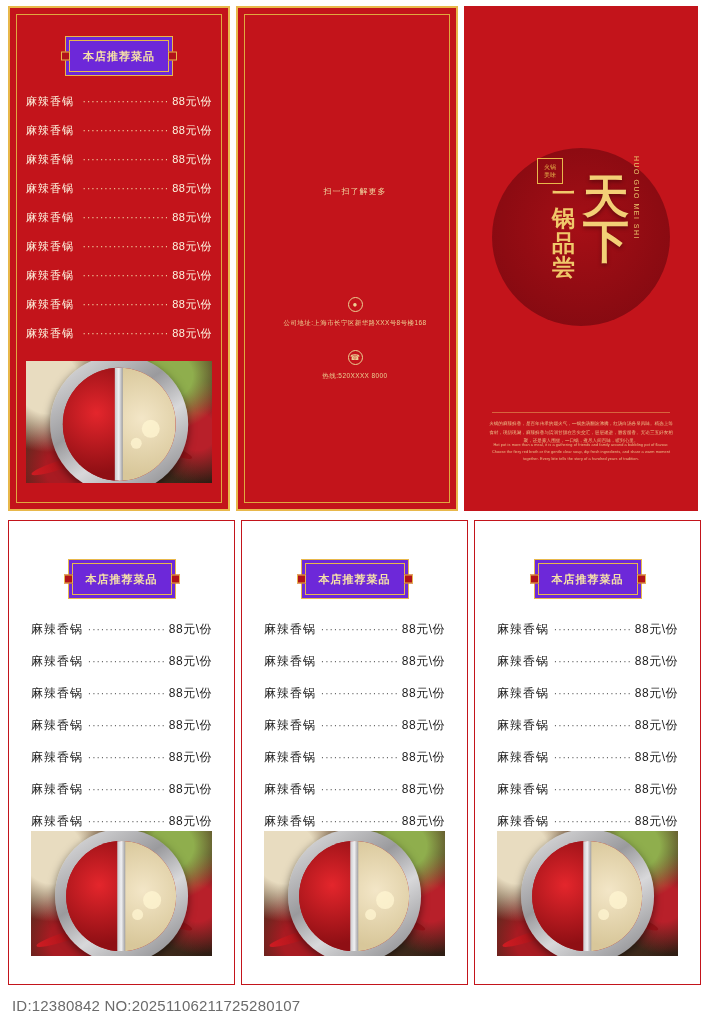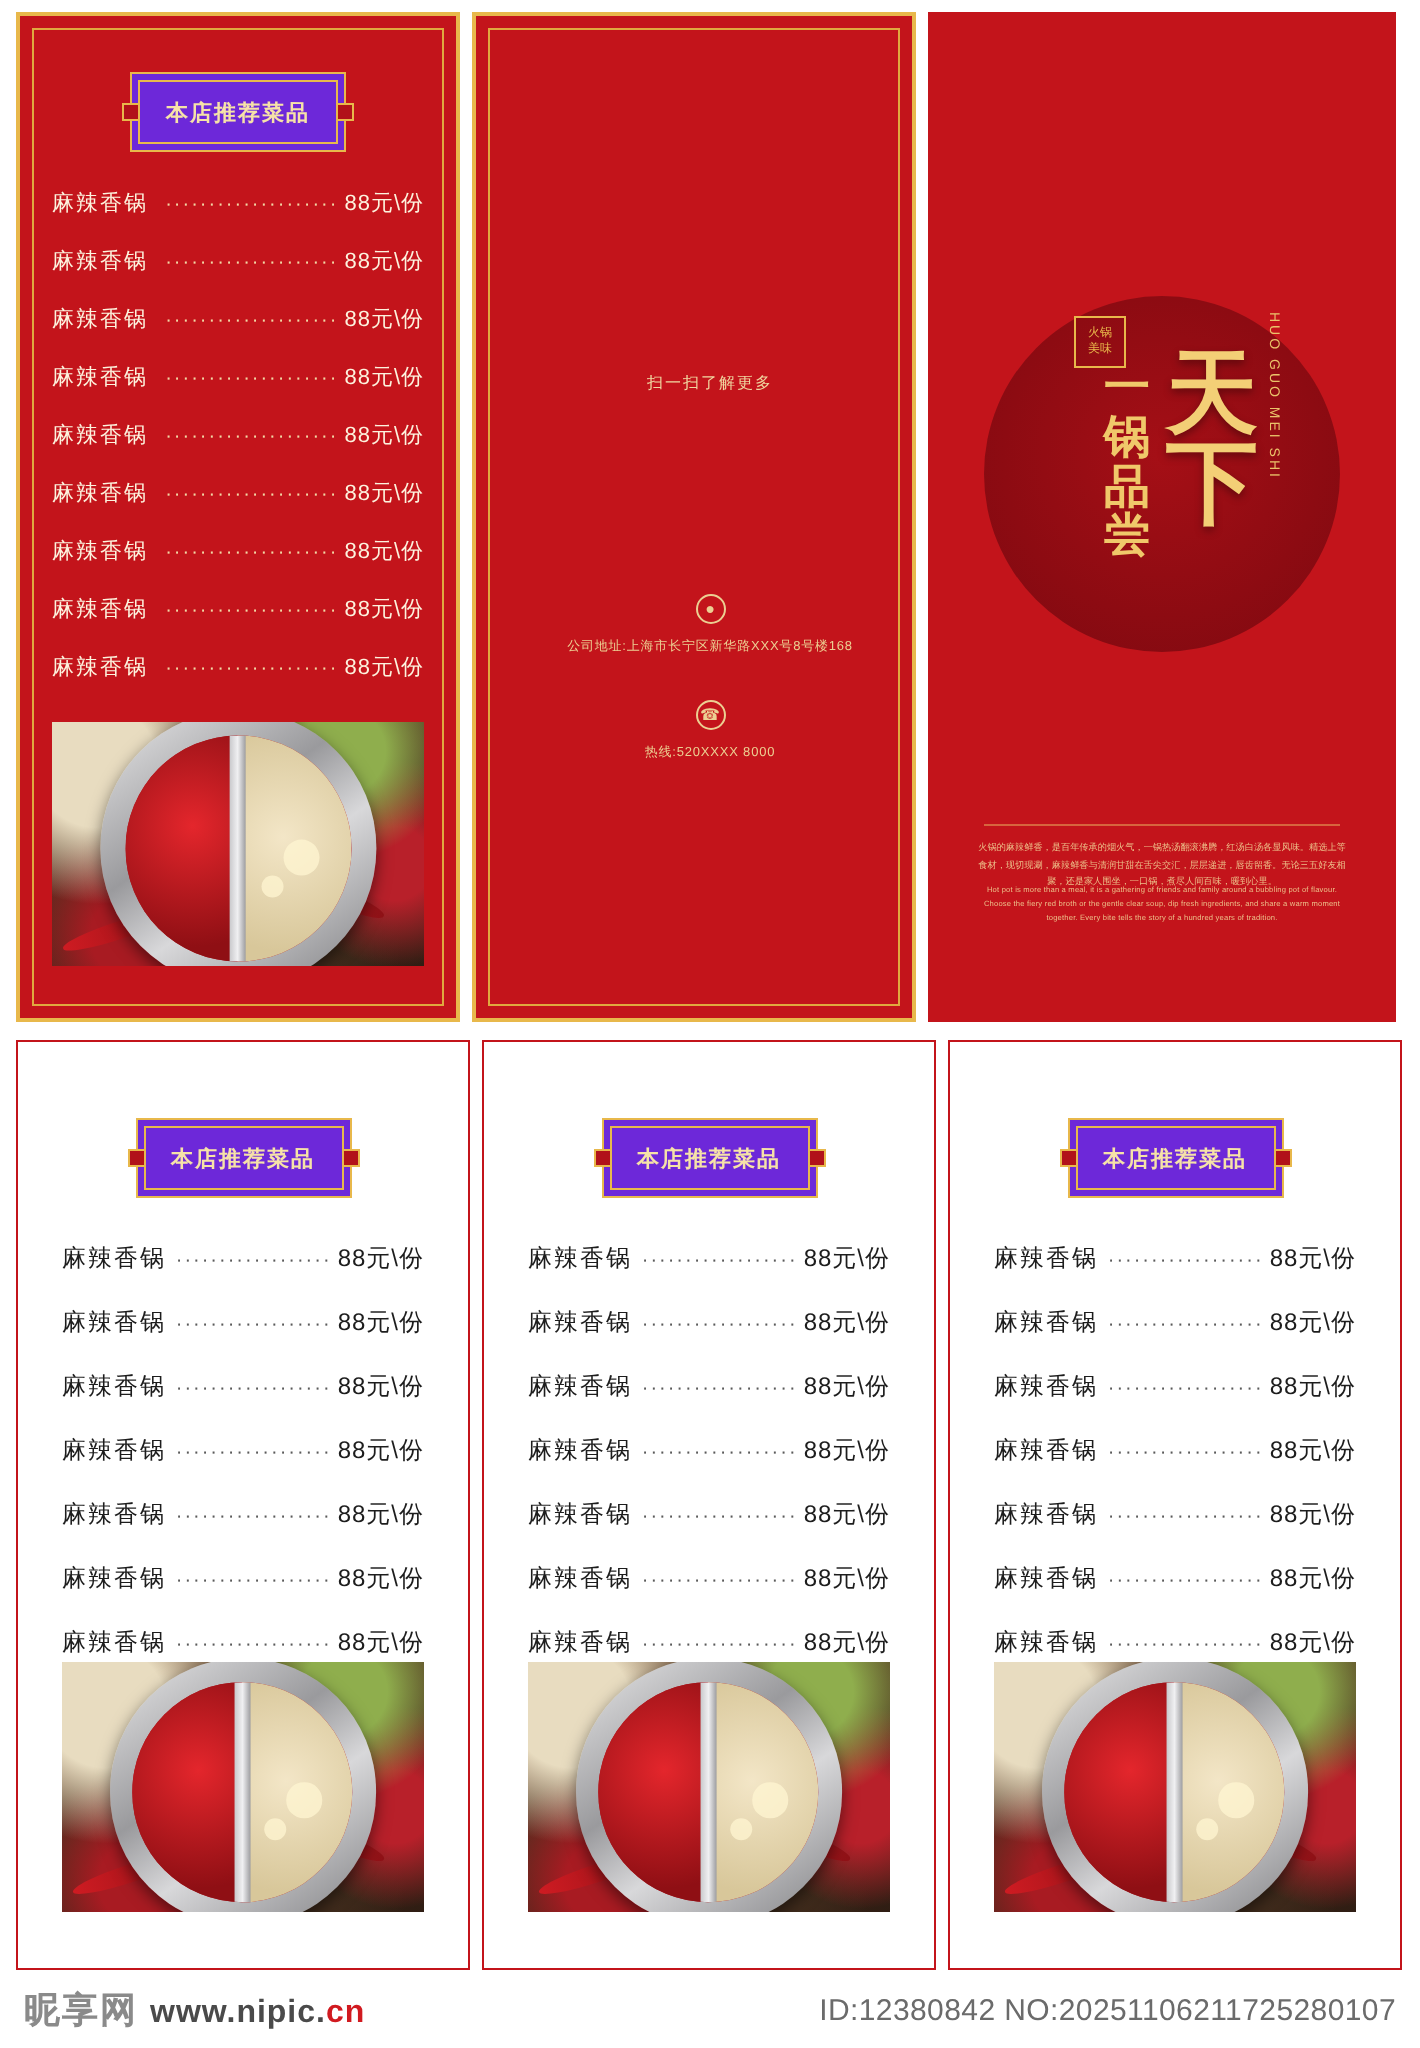--- a/index.html
+++ b/index.html
@@ -617,20 +617,16 @@
             <div class="hp-divider"></div>
             <div class="hp-bub" style="width:16%;height:16%;right:14%;top:46%;"></div>
             <div class="hp-bub" style="width:10%;height:10%;right:30%;top:62%;"></div>
           </div>
         </div>
       </div>
     </div>
   </div>
 
   <div class="footer">
-    <div class="logo-wrap">
-      <span class="logo-cn">昵享网</span>
-      <span class="logo-url"><span>www.nipic.</span><span class="cn-red">cn</span></span>
-    </div>
     <div class="footer-id">ID:12380842  NO:20251106211725280107</div>
   </div>
 
 </div>
 
 </body></html>

